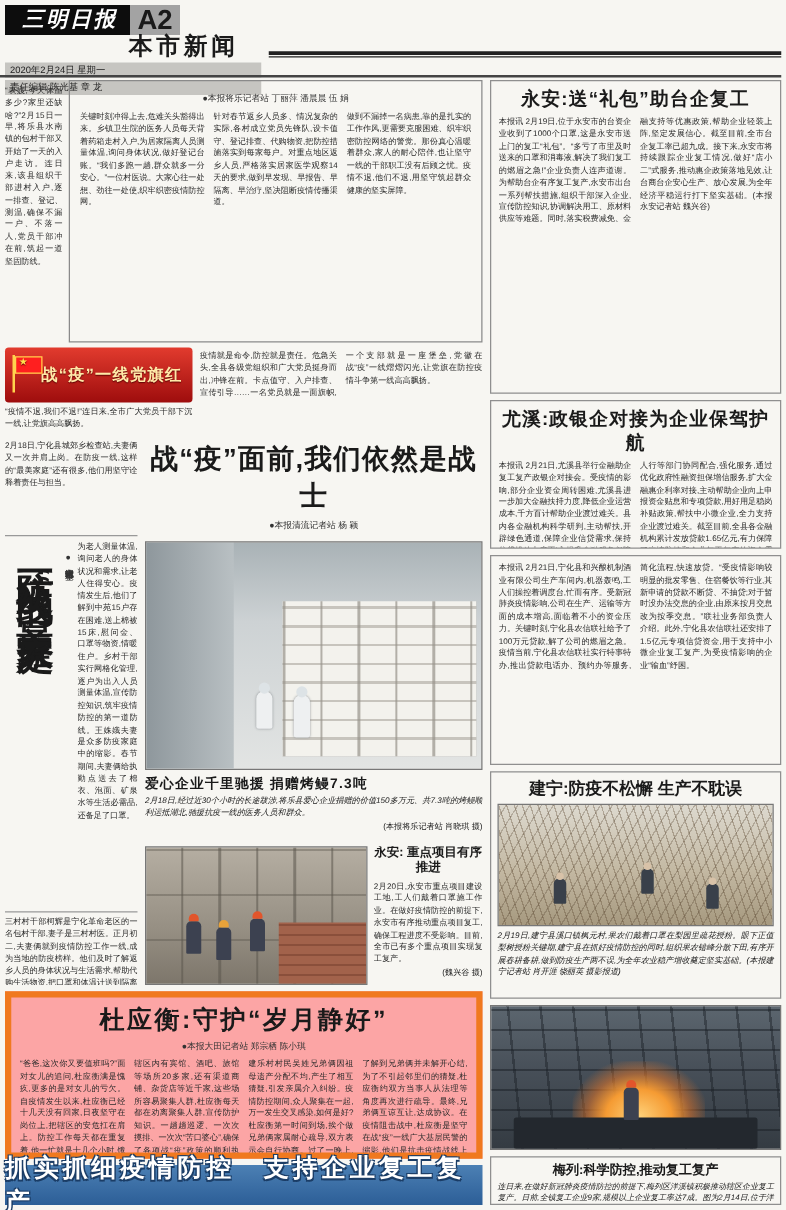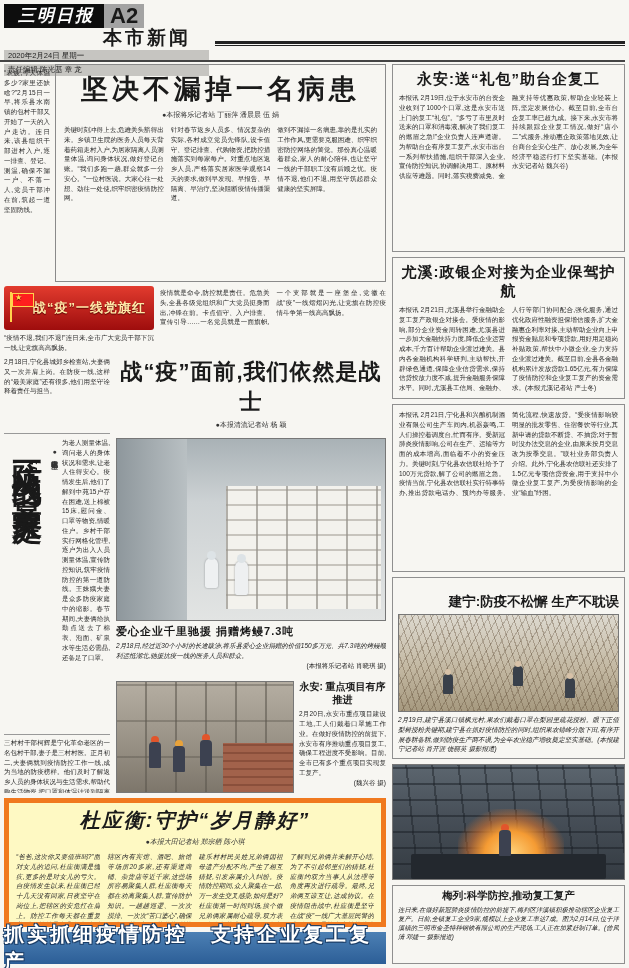--- a/index.html
+++ b/index.html
@@ -99,38 +99,38 @@
   .ph2-brick { position:absolute; right:0; bottom:0; width:40%; height:45%;
                background:repeating-linear-gradient(0deg,#a2624b 0 6px,#8a4f3b 6px 8px); }
   .fig-worker { position:absolute; width:12px; height:26px; background:#3c4150; border-radius:4px 4px 1px 1px; }
   .fig-worker::before { content:""; position:absolute; top:-6px; left:2px; width:8px; height:6px;
                         border-radius:4px 4px 1px 1px; background:#e2552b; }
   .helmet-y::before { background:#e8a23a; }
   .ph2-col { flex:1; overflow:hidden; }
   .ph2-title { font-size:10px; font-weight:700; text-align:center; line-height:1.25; margin-bottom:3px; }
 
   
-  .orange-box { margin-top:5px; height:140px; border:5px solid #f0791f; padding:4px 7px; overflow:hidden; background:#fef9c3;font-style:italic; }
+  .orange-box { margin-top:5px; height:140px; border:5px solid #f0791f; padding:4px 7px; overflow:hidden; background:#fca5a5; }
   .h-dyh { font-size:20px; font-weight:900; text-align:center; letter-spacing:2px; }
   .dyh-cols { height:88px; margin-top:2px; }
 
   
   .banner { margin-top:5px; height:32px; background:linear-gradient(180deg,#4c80b4,#2c5e97);
             display:flex; align-items:center; justify-content:center; }
   .banner span { color:#fff; font-size:20px; font-weight:900; letter-spacing:3px;
                  text-shadow:1px 1px 0 #1b3d66, -1px -1px 0 #1b3d66, 1px -1px 0 #1b3d66, -1px 1px 0 #1b3d66; }
 
   
   .rbox { border:1px solid #8f8f8f; padding:5px 6px; overflow:hidden; }
   .h-right { font-size:15px; font-weight:900; text-align:center; letter-spacing:1px; margin-bottom:4px; }
-  .box-ya { height:188px; }
-  .box-yx { height:142px; }
+  .box-ya { height:251px; }
+  .box-yx { height:119px; }
   .box-nh { height:168px; }
   .box-jn { height:182px; border:1px solid #8f8f8f; padding:4px 5px; overflow:hidden; }
-  .h-jn { font-size:13.5px; font-weight:900; text-align:right; margin-bottom:3px;margin-top:11px; }
+  .h-jn { font-size:13.5px; font-weight:900; text-align:center; margin-bottom:3px; }
   .photo3 { height:98px; background:linear-gradient(180deg,#ddd9cf 0%,#c3b8a2 55%,#a6997f 100%); }
   .ph3-branches { position:absolute; inset:0;
       background:repeating-linear-gradient(72deg, transparent 0 5px, rgba(92,71,48,.35) 5px 6px),
                  repeating-linear-gradient(-58deg, transparent 0 7px, rgba(80,62,42,.28) 7px 8px); }
   .fig-farmer { position:absolute; width:10px; height:20px; background:#39404a; border-radius:4px 4px 1px 1px; }
   .fig-farmer::before { content:""; position:absolute; top:-5px; left:2px; width:6px; height:6px;
                         border-radius:50%; background:#d8c2a8; }
   .jn-cap { font-size:6.5px; line-height:1.5; text-align:justify; font-style:italic; margin-top:3px; }
   .photo4 { height:116px; background:linear-gradient(180deg,#5c666f 0%,#474f58 45%,#343b42 100%); }
   .ph4-roof { position:absolute; inset:0;
@@ -164,21 +164,20 @@
     </div>
   </div>
 
   <div class="content">
 
     <div class="main-col">
 
       <div class="art-jj-row">
         <div class="jj-side body-txt">“表嫂,今天体温多少?家里还缺啥?”2月15日一早,将乐县水南镇的包村干部又开始了一天的入户走访。连日来,该县组织干部进村入户,逐一排查、登记、测温,确保不漏一户、不落一人,党员干部冲在前,筑起一道坚固防线。</div>
         <div class="jj-box">
-          <div class="h-major">坚决不漏掉一名病患</div>
           <div class="byline">●本报将乐记者站 丁丽萍 潘晨晨 伍 娟</div>
           <div class="jj-cols c3">
             <div class="body-txt">关键时刻冲得上去,危难关头豁得出来。乡镇卫生院的医务人员每天背着药箱走村入户,为居家隔离人员测量体温,询问身体状况,做好登记台账。“我们多跑一趟,群众就多一分安心。”一位村医说。大家心往一处想、劲往一处使,织牢织密疫情防控网。</div>
             <div class="body-txt">针对春节返乡人员多、情况复杂的实际,各村成立党员先锋队,设卡值守、登记排查、代购物资,把防控措施落实到每家每户。对重点地区返乡人员,严格落实居家医学观察14天的要求,做到早发现、早报告、早隔离、早治疗,坚决阻断疫情传播渠道。</div>
             <div class="body-txt">做到不漏掉一名病患,靠的是扎实的工作作风,更需要克服困难、织牢织密防控网络的警觉。那份真心温暖着群众,家人的耐心陪伴,也让坚守一线的干部职工没有后顾之忧。疫情不退,他们不退,用坚守筑起群众健康的坚实屏障。</div>
           </div>
         </div>
       </div>
 
       <div class="badge-row">

